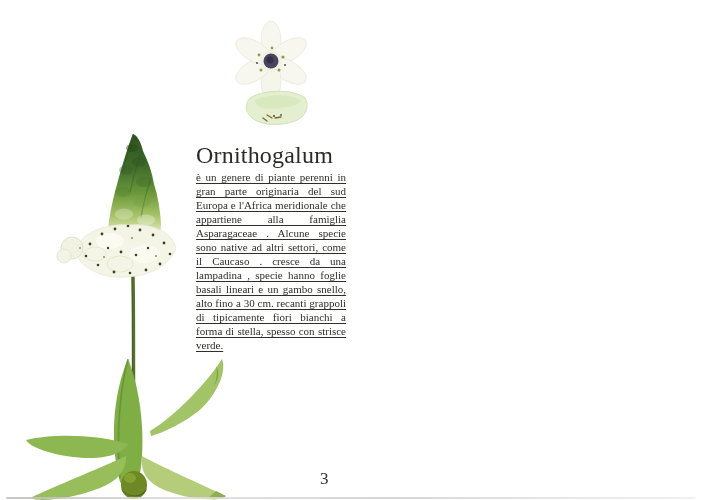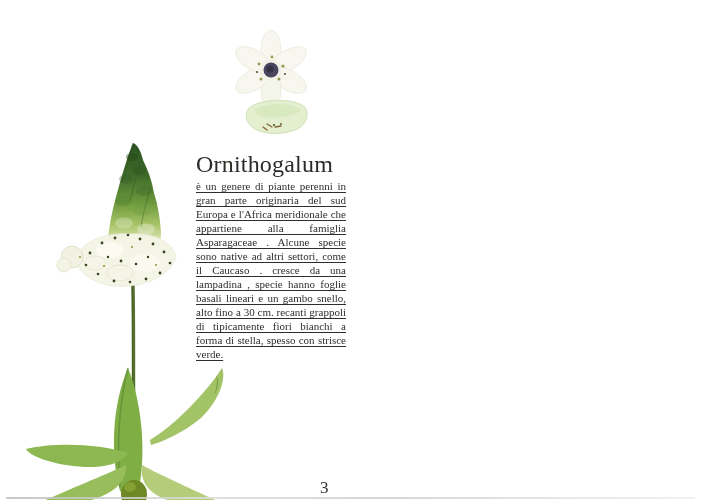--- a/index.html
+++ b/index.html
@@ -3,21 +3,21 @@
 <meta charset="utf-8">
 <style>
   html,body{margin:0;padding:0;}
   body{
     width:705px;height:500px;overflow:hidden;
     background:#ffffff;
     font-family:"Liberation Serif","DejaVu Serif",serif;
     position:relative;
   }
   .spread{position:absolute;inset:0;background:#ffffff;}
-  .page{position:absolute;top:17px;height:396px;background:transparent;}
+  .page{position:absolute;top:8px;height:396px;background:transparent;}
   .page-left{left:0;width:352px;}
   .page-right{left:352px;width:353px;}
   .illu{position:absolute;}
   .title{
     position:absolute;
     color:#2b2a27;
     font-weight:normal;
     letter-spacing:.2px;
     white-space:nowrap;
   }

